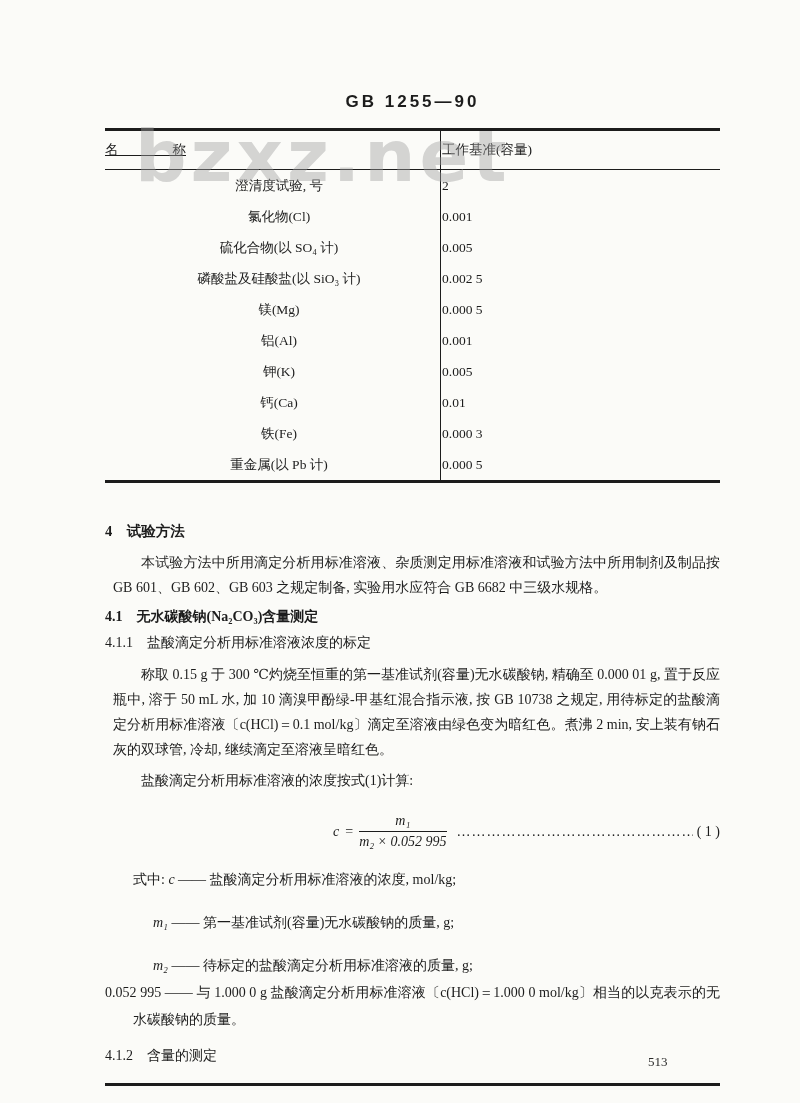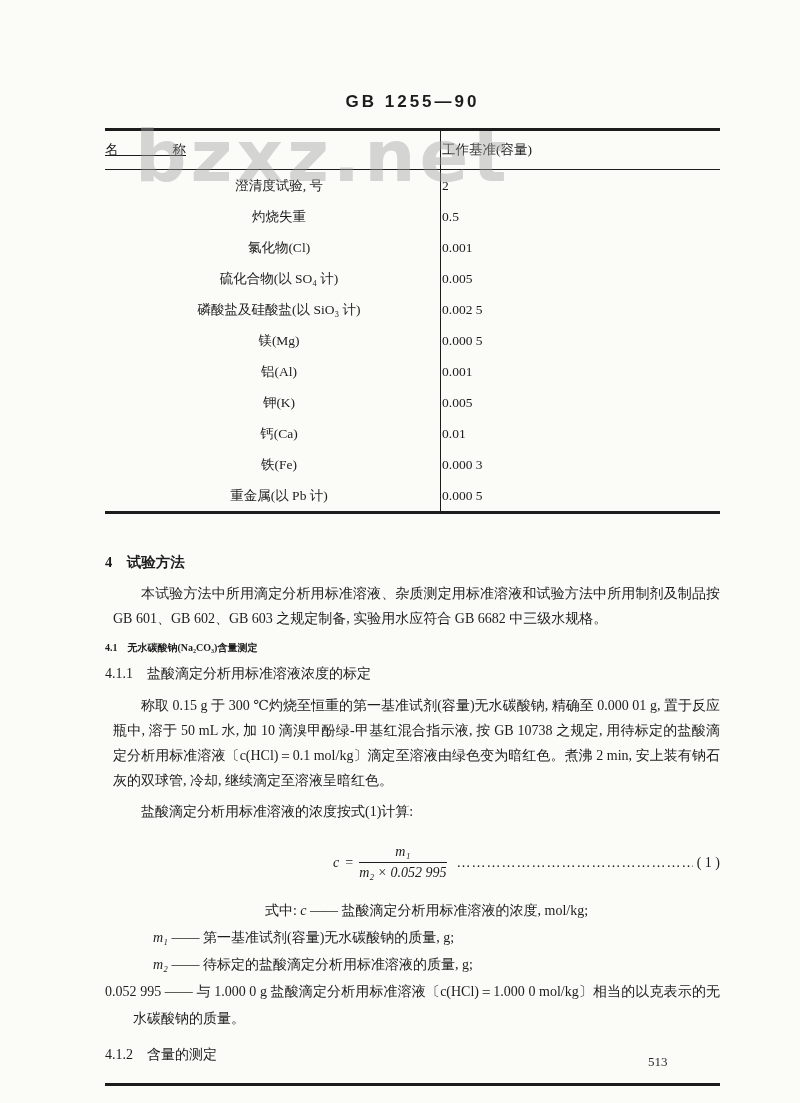--- a/index.html
+++ b/index.html
@@ -56,21 +56,21 @@
   table.spec .col-name { width:320px; text-align:center; padding-left:14px; }
   table.spec th.col-name { text-align:left; padding-left:0;text-decoration:underline; }
   table.spec .col-val  { border-left:1px solid #1c1c1c; text-align:left; }
 
   .sec-heading {
     margin-top:36px;
     font-weight:bold;
     font-size:14.5px;
     line-height:25px;
   }
-  .sub-heading-bold { font-weight:bold; font-size:10px; line-height:26px; margin-top:2px; }
+  .sub-heading-bold { font-weight:bold; font-size:14px; line-height:26px; margin-top:2px; }
   .sub-heading { font-weight:normal; font-size:14px; line-height:26px; }
 
   .para {
     font-size:14px;
     line-height:25px;
     text-align:justify;
     text-indent:2em;
     margin:6px 0 4px 8px;
   }
 
@@ -82,22 +82,22 @@
     font-size:14px;
   }
   .frac { display:inline-block; text-align:center; vertical-align:middle; margin:0 6px; }
   .frac .num { display:block; border-bottom:1px solid #1c1c1c; padding:0 8px 2px 8px; }
   .frac .den { display:block; padding-top:2px; }
   .var { font-style:italic; }
   .f-dots { flex:1; overflow:hidden; white-space:nowrap; letter-spacing:1px; color:#1c1c1c; margin:0 4px; }
   .f-num { white-space:nowrap; }
 
   .where { font-size:14px; line-height:27px; }
-  .where-line-a { padding-left:28px;text-align:center; }
-  .where-line-m { padding-left:48px; }
+  .where-line-a { padding-left:28px; }
+  .where-line-m { padding-left:48px;margin-top:16px; }
   .where-line-long { padding-left:28px; text-indent:-28px; text-align:justify; margin-left:0; }
 
   .page-number {
     position:absolute;
     left:648px; top:1054px;
     font-size:13px;
     color:#2a2a2a;
     z-index:2;
   }
   .bottom-rule {
@@ -123,24 +123,20 @@
       <thead>
         <tr>
           <th class="col-name">名　　　　称</th>
           <th class="col-val">工作基准(容量)</th>
         </tr>
       </thead>
       <tbody>
         <tr>
           <td class="col-name">澄清度试验, 号</td>
           <td class="col-val">2</td>
-        </tr>
-        <tr>
-          <td class="col-name">灼烧失重</td>
-          <td class="col-val">0.5</td>
         </tr>
         <tr>
           <td class="col-name">氯化物(Cl)</td>
           <td class="col-val">0.001</td>
         </tr>
         <tr>
           <td class="col-name">硫化合物(以 SO₄ 计)</td>
           <td class="col-val">0.005</td>
         </tr>
         <tr>

